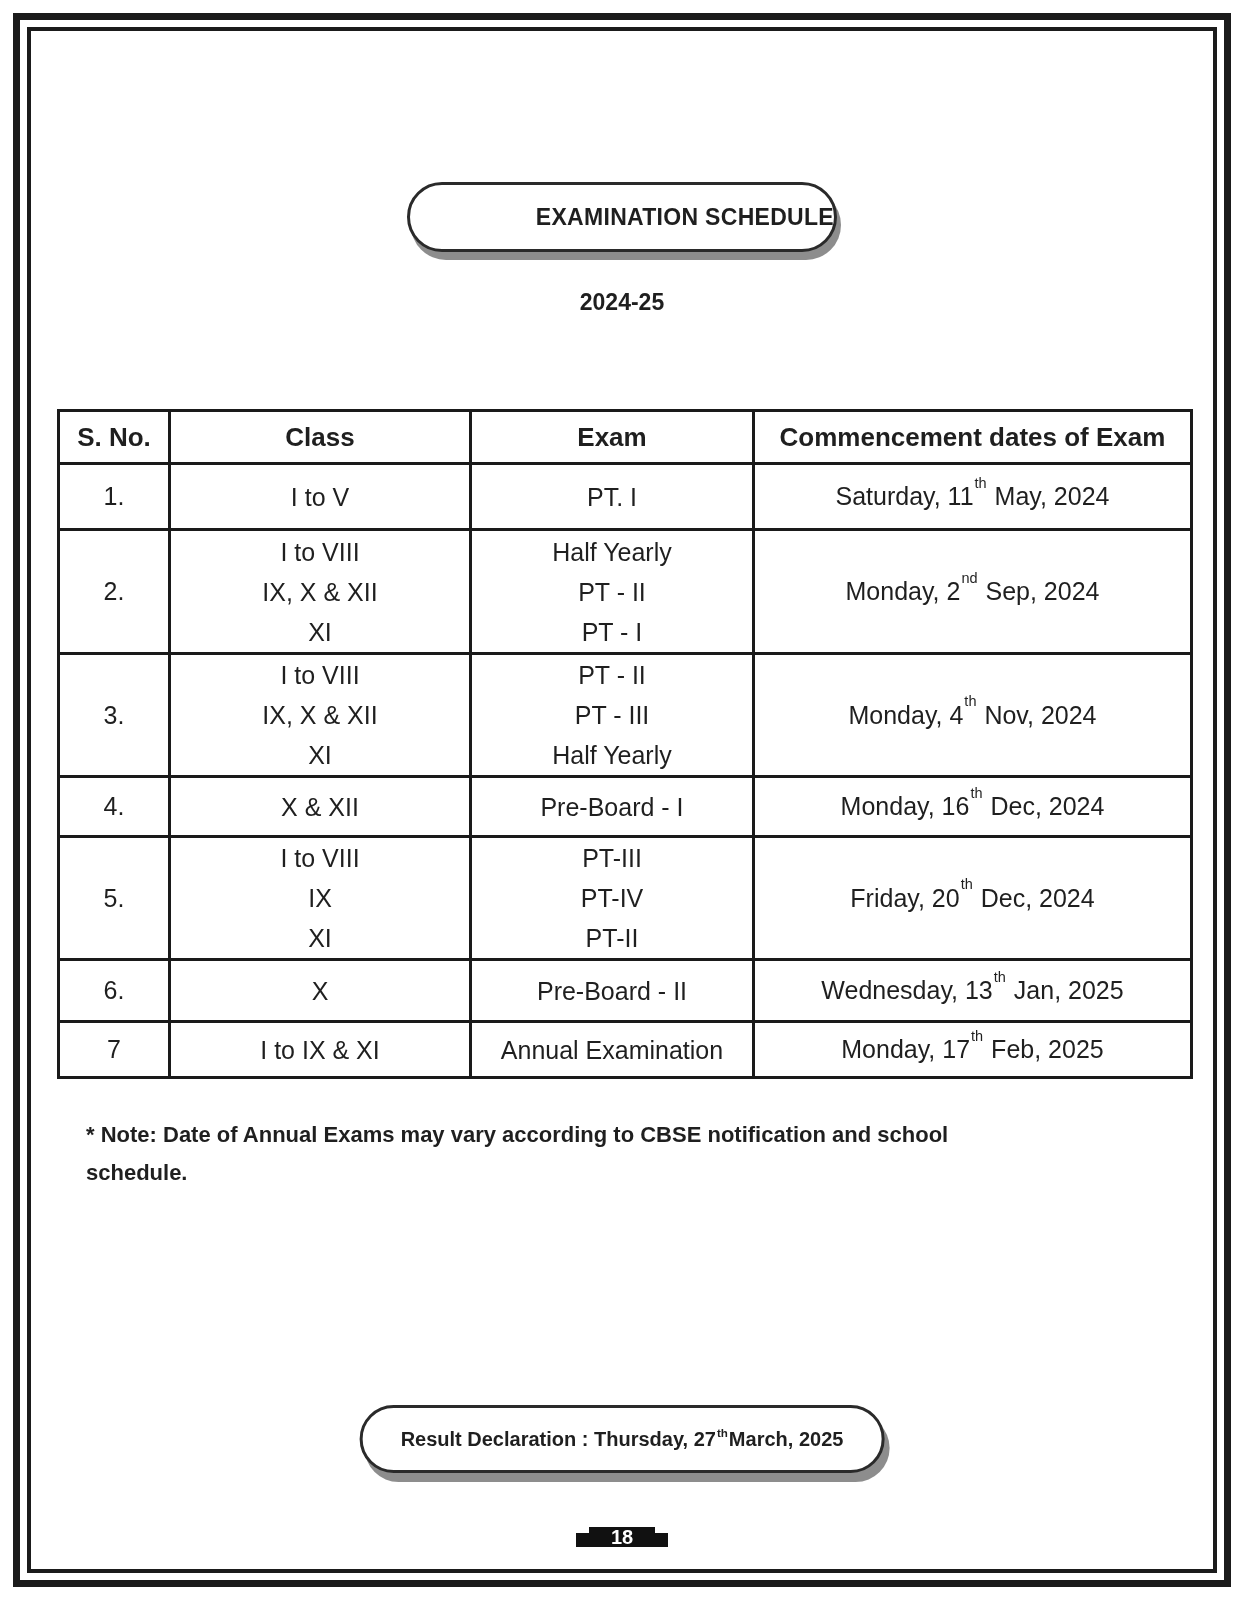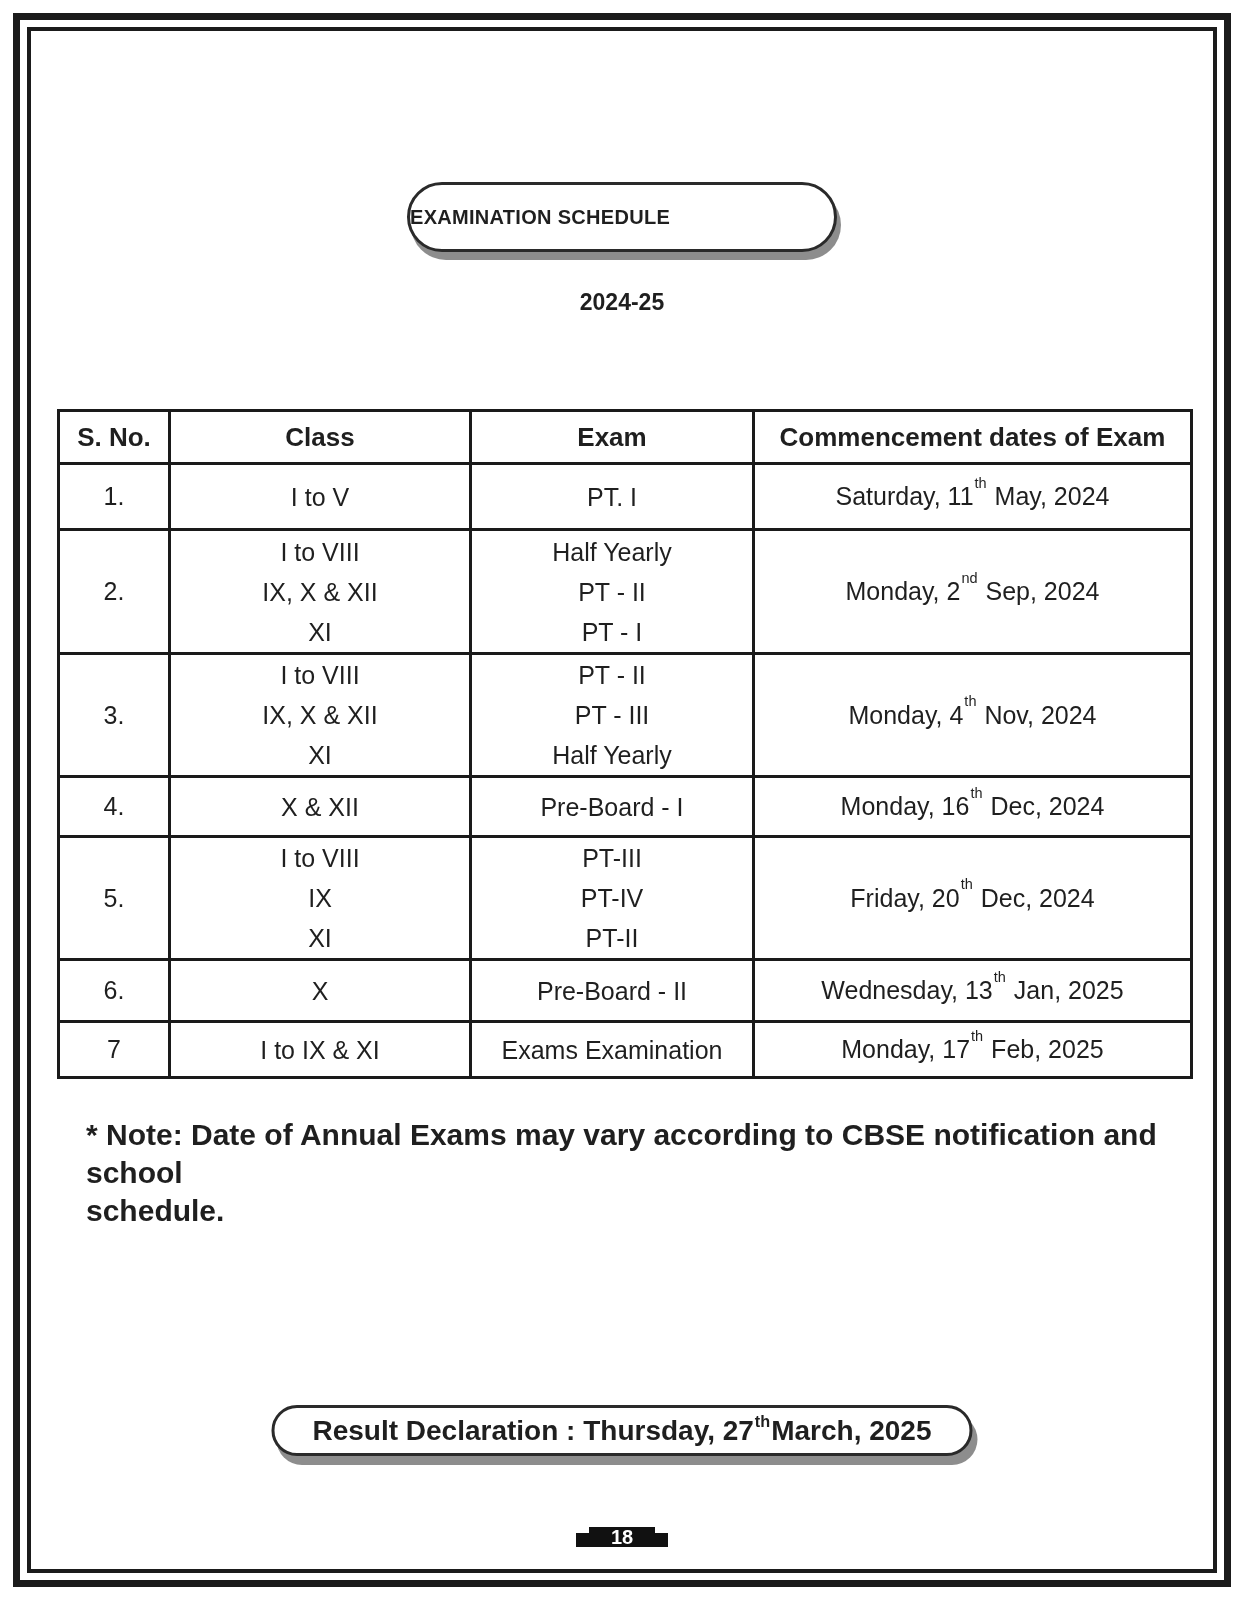--- a/index.html
+++ b/index.html
@@ -25,22 +25,22 @@
   }
 
   
   .title-banner {
     position: absolute; top: 182px; left: 50%; transform: translateX(-50%);
     width: 430px; height: 70px; box-sizing: border-box;
     background: #ffffff;
     border: 3px solid #2a2a2a;
     border-radius: 38px;
     box-shadow: 4px 8px 0 #8d8d8d;
-    display: flex; align-items: center; justify-content: flex-start;
-    font-size: 20px; font-weight: bold; letter-spacing: 0.3px;
+    display: flex; align-items: center; justify-content: flex-end;
+    font-size: 23px; font-weight: bold; letter-spacing: 0.3px;
   }
 
   .session {
     position: absolute; top: 289px; left: 0; width: 100%;
     text-align: center;
     font-size: 23px; font-weight: bold;
   }
 
   
   table.schedule {
@@ -66,36 +66,36 @@
 
   sup.ord {
     font-size: 0.58em;
     position: relative; top: -0.55em;
     padding: 0 1px;
     font-weight: inherit;
   }
 
   .note {
     position: absolute; left: 86px; top: 1116px; width: 1080px;
-    font-size: 30px; font-weight: bold; line-height: 38px;
+    font-size: 22px; font-weight: bold; line-height: 38px;
     text-align: left;
   }
 
   
   .result-banner {
     position: absolute; top: 1405px; left: 50%; transform: translateX(-50%);
-    height: 51px; box-sizing: border-box;
+    height: 68px; box-sizing: border-box;
     padding: 0 38px;
     background: #ffffff;
     border: 3px solid #2a2a2a;
     border-radius: 36px;
     box-shadow: 5px 9px 0 #8d8d8d;
     display: flex; align-items: center; justify-content: center;
     white-space: nowrap;
-    font-size: 28px; font-weight: bold;
+    font-size: 20px; font-weight: bold;
   }
 
   
   .page-badge {
     position: absolute; top: 1527px; left: 50%; transform: translateX(-50%);
     width: 66px; height: 20px;
     background: #111111;
     color: #ffffff;
     display: flex; align-items: center; justify-content: center;
     font-size: 20px; font-weight: bold;
@@ -208,21 +208,21 @@
           <div class="cell-line">Pre-Board - II</div>
         </td>
         <td><span>Wednesday, 13</span><sup class="ord">th</sup><span> Jan, 2025</span></td>
       </tr>
       <tr style="height: 56px;">
         <td>7</td>
         <td>
           <div class="cell-line">I to IX &amp; XI</div>
         </td>
         <td>
-          <div class="cell-line">Exams Examination</div>
+          <div class="cell-line">Annual Examination</div>
         </td>
         <td><span>Monday, 17</span><sup class="ord">th</sup><span> Feb, 2025</span></td>
       </tr>
     </tbody>
 </table>
 
 <div class="note">
   <div>* Note: Date of Annual Exams may vary according to CBSE notification and school</div>
   <div>schedule.</div>
 </div>

